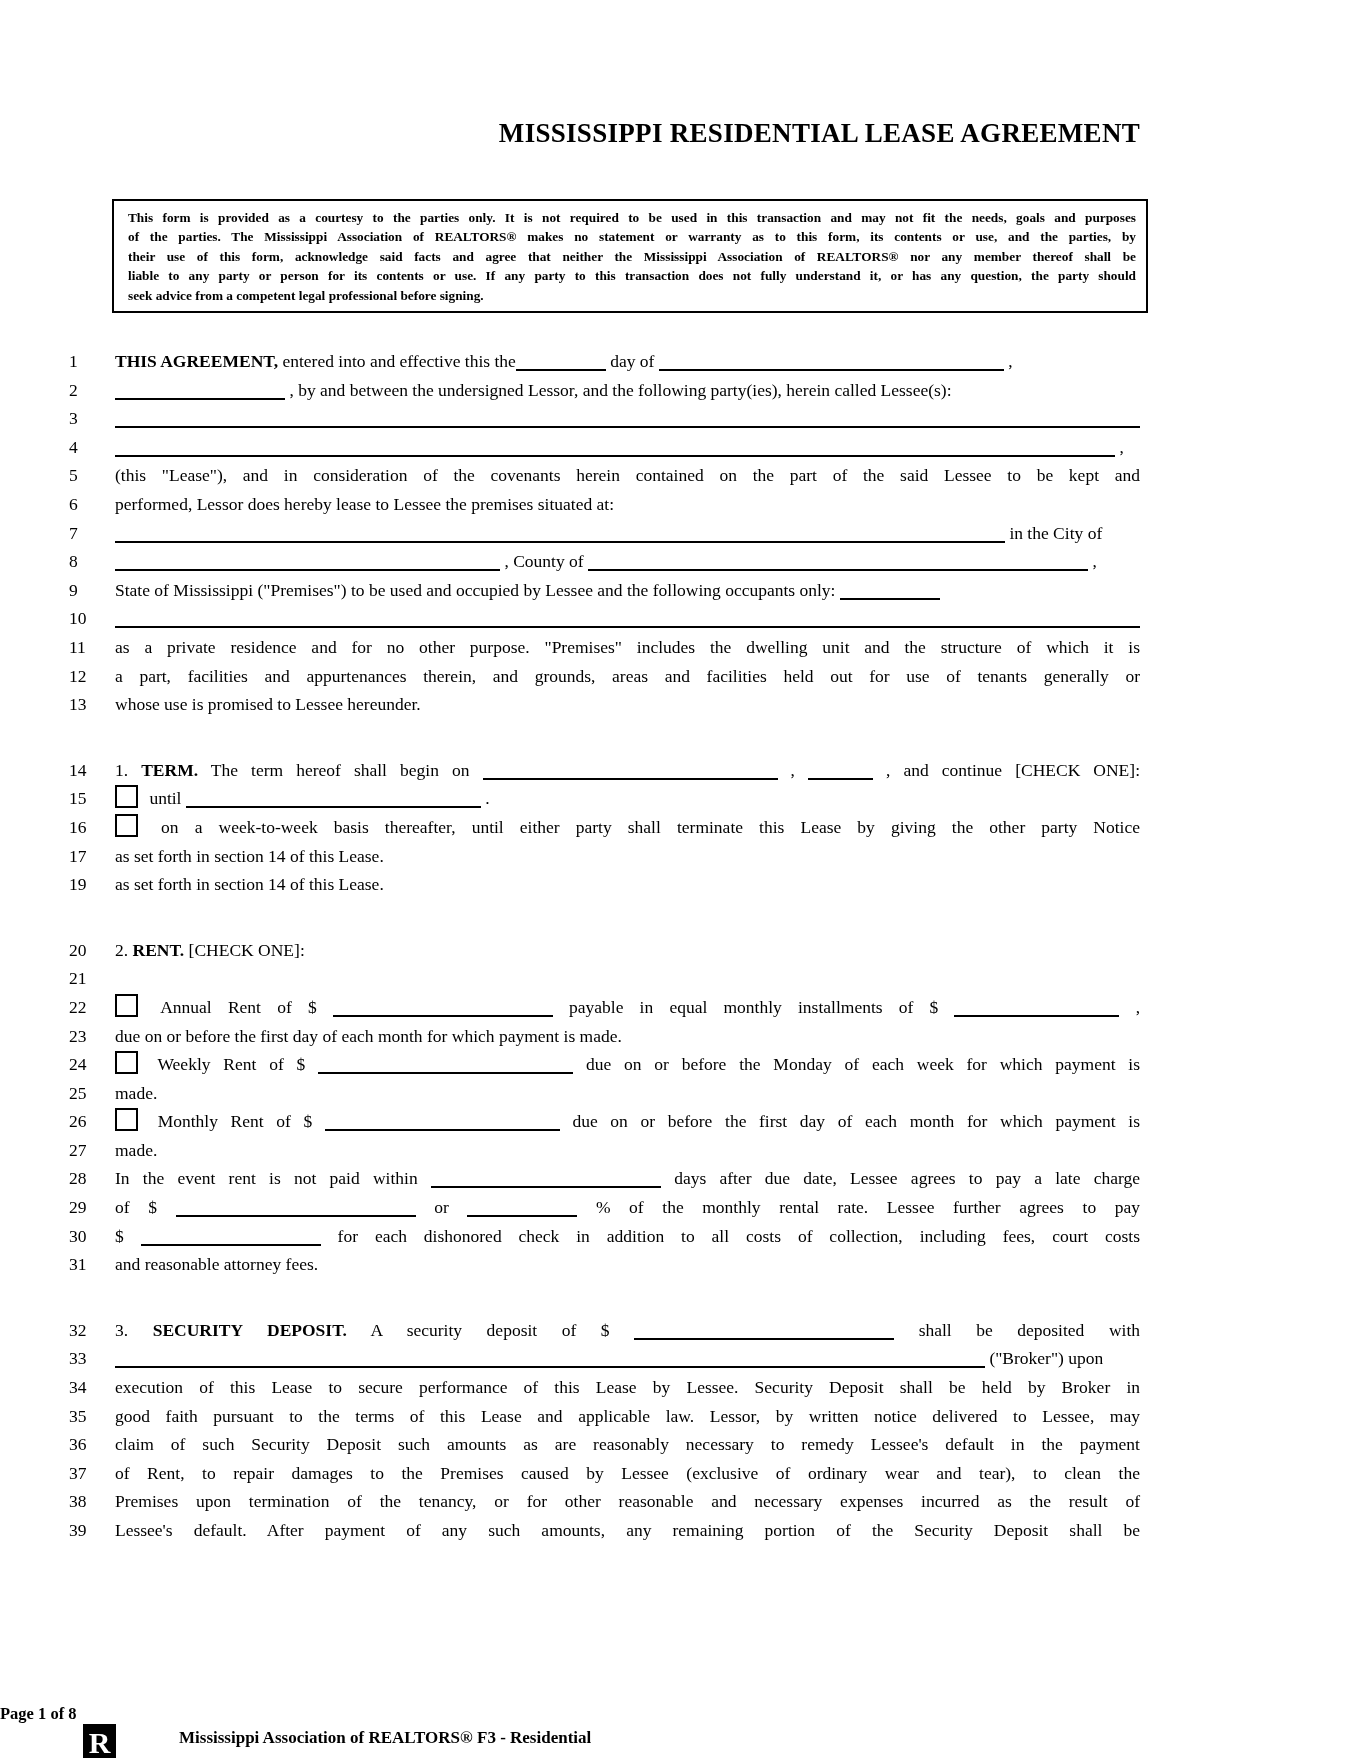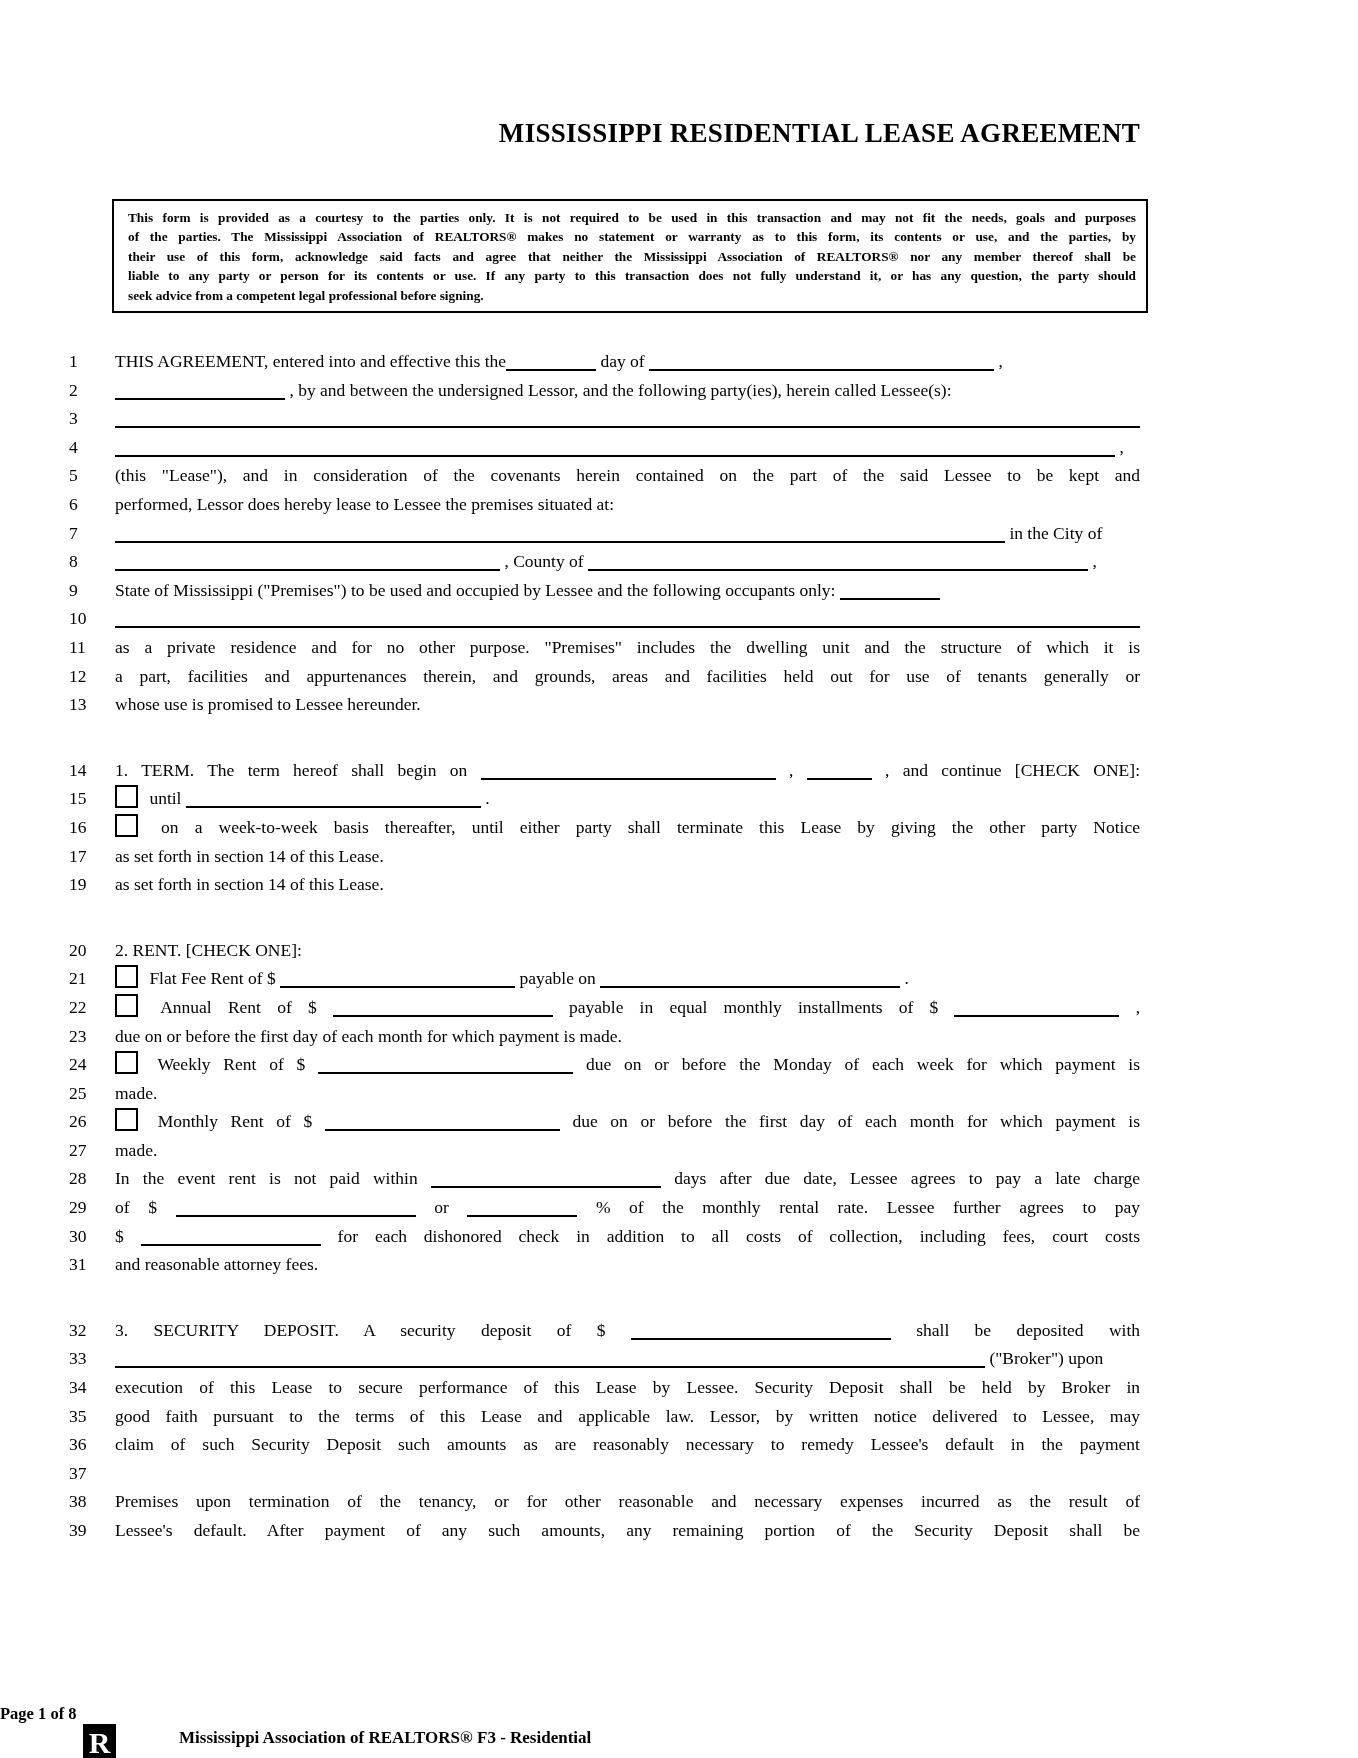--- a/index.html
+++ b/index.html
@@ -32,21 +32,21 @@
   
   .lines { margin: 34px 0 0 69px; }
   .line { display: flex; height: 28.6px; line-height: 28.6px; font-size: 17.5px; }
   .line.sec { margin-top: 37px; }
   .num { width: 46px; flex: none; }
   .content { width: 1025px; flex: none; white-space: nowrap; }
   .line.just .content {
     white-space: normal; text-align: justify; text-align-last: justify;
     text-justify: inter-word;
   }
-  .b { font-weight: normal; }
+  .b { font-weight: bold; }
   .blank {
     display: inline-block; border-bottom: 2px solid #000;
     height: 12px; vertical-align: -4px;
   }
   .cb {
     display: inline-block; width: 19px; height: 19px;
     border: 2px solid #000; vertical-align: -4px; margin-right: 7px;
     background: #fff;
   }
 
@@ -151,21 +151,20 @@
       <div class="line">
         <span class="num">19</span>
         <span class="content"><span class="t">as set forth in section 14 of this Lease.</span></span>
       </div>
       <div class="line sec">
         <span class="num">20</span>
         <span class="content"><span class="t">2.   </span><span class="b">RENT.</span><span class="t"> [CHECK ONE]:</span></span>
       </div>
       <div class="line">
         <span class="num">21</span>
-        <span class="content"><span class="cb"></span><span class="t"> Flat Fee Rent of $ </span><span class="blank" style="width: 235px;"></span><span class="t"> payable on </span><span class="blank" style="width: 300px;"></span><span class="t"> .</span></span>
       </div>
       <div class="line just">
         <span class="num">22</span>
         <span class="content"><span class="cb"></span><span class="t"> Annual Rent of $ </span><span class="blank" style="width: 220px;"></span><span class="t"> payable in equal monthly installments of $ </span><span class="blank" style="width: 165px;"></span><span class="t"> ,</span></span>
       </div>
       <div class="line">
         <span class="num">23</span>
         <span class="content"><span class="t">due on or before the first day of each month for which payment is made.</span></span>
       </div>
       <div class="line just">
@@ -215,20 +214,21 @@
       <div class="line just">
         <span class="num">35</span>
         <span class="content"><span class="t">good faith pursuant to the terms of this Lease and applicable law.  Lessor, by written notice delivered to Lessee, may</span></span>
       </div>
       <div class="line just">
         <span class="num">36</span>
         <span class="content"><span class="t">claim of such Security Deposit such amounts as are reasonably necessary to remedy Lessee's default in the payment</span></span>
       </div>
       <div class="line just">
         <span class="num">37</span>
+        <span class="content"><span class="t">of Rent, to repair damages to the Premises caused by Lessee (exclusive of ordinary wear and tear), to clean the</span></span>
       </div>
       <div class="line just">
         <span class="num">38</span>
         <span class="content"><span class="t">Premises upon termination of the tenancy, or for other reasonable and necessary expenses incurred as the result of</span></span>
       </div>
       <div class="line just">
         <span class="num">39</span>
         <span class="content"><span class="t">Lessee's default.  After payment of any such amounts, any remaining portion of the Security Deposit shall be</span></span>
       </div>
     </div>

